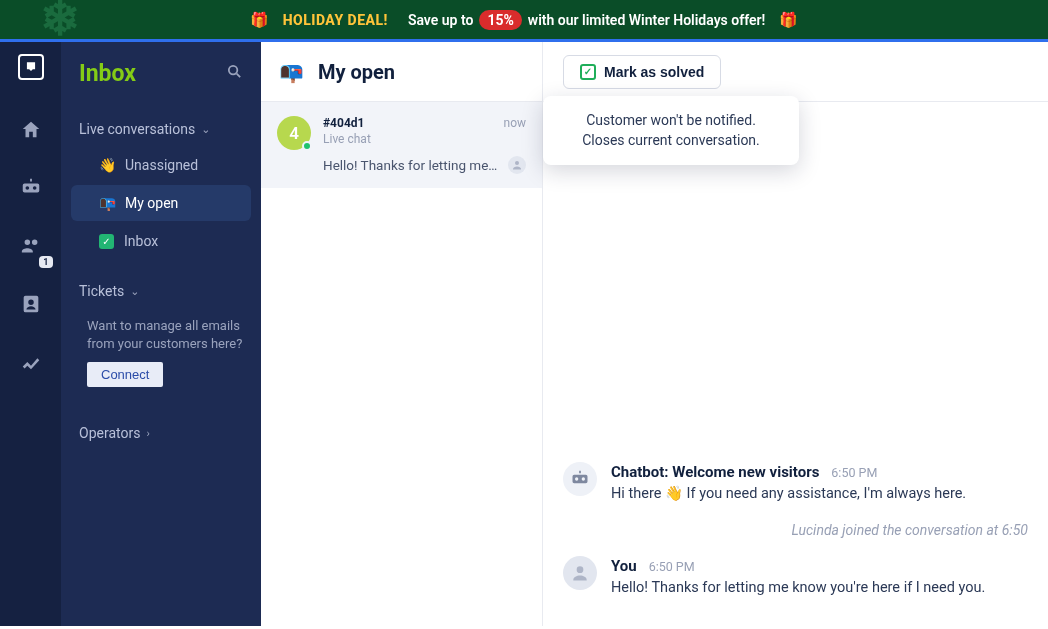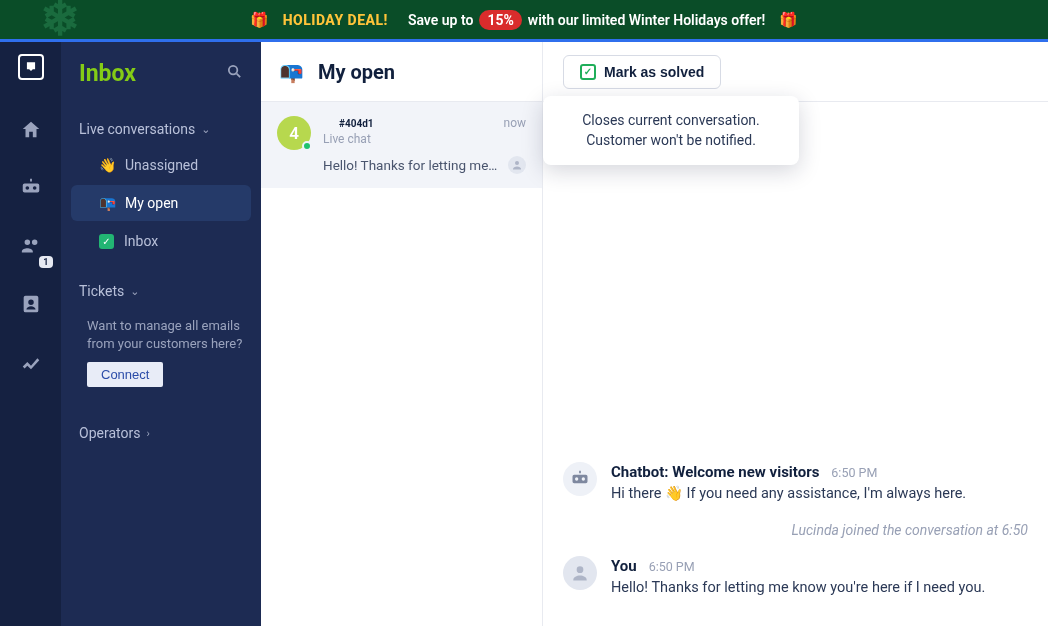--- a/index.html
+++ b/index.html
@@ -164,21 +164,21 @@
     display: flex; align-items: center; justify-content: center;
     position: relative; flex-shrink:0;
   }
   .avatar .dot {
     position: absolute; bottom: -1px; right: -1px;
     width: 10px; height: 10px; border-radius: 50%;
     background: #21c26d; border: 2px solid #f2f4f9;
   }
   .conv-card-body { flex: 1; min-width:0; }
   .conv-card-top { display: flex; justify-content: space-between; align-items: baseline; }
-  .conv-card-top .id { font-weight: 700; color: #11203d; font-size: 10px; margin-left: 16px; }
+  .conv-card-top .id { font-weight: 700; color: #11203d; font-size: 12px; }
   .conv-card-top .time { color: #98a0b5; font-size: 12px; }
   .conv-card .type { color: #98a0b5; font-size: 12px; margin-top:2px; }
   .conv-card .preview {
     color: #4a556e; font-size: 13.5px; margin-top: 10px;
     display: flex; justify-content: space-between; align-items: center;
     gap: 8px;
   }
   .conv-card .preview .txt {
     white-space: nowrap; overflow: hidden; text-overflow: ellipsis;
   }
@@ -386,22 +386,22 @@
 
   <section class="chat">
     <div class="chat-header">
       <button class="mark-solved">
         <span class="chk">✓</span>
         <span>Mark as solved</span>
       </button>
     </div>
 
     <div class="tooltip">
+      <div>Customer won't be notified.</div>
       <div>Closes current conversation.</div>
-      <div>Customer won't be notified.</div>
     </div>
 
     <div class="chat-body">
 
       <div class="msg">
         <div class="msg-avatar">
           <svg viewBox="0 0 24 24" fill="currentColor">
               <path d="M5 7h14a2 2 0 012 2v6a2 2 0 01-2 2H5a2 2 0 01-2-2V9a2 2 0 012-2zm3 3a2 2 0 100 4 2 2 0 000-4zm8 0a2 2 0 100 4 2 2 0 000-4zM11 2h2v3h-2z"></path>
             </svg>
         </div>

